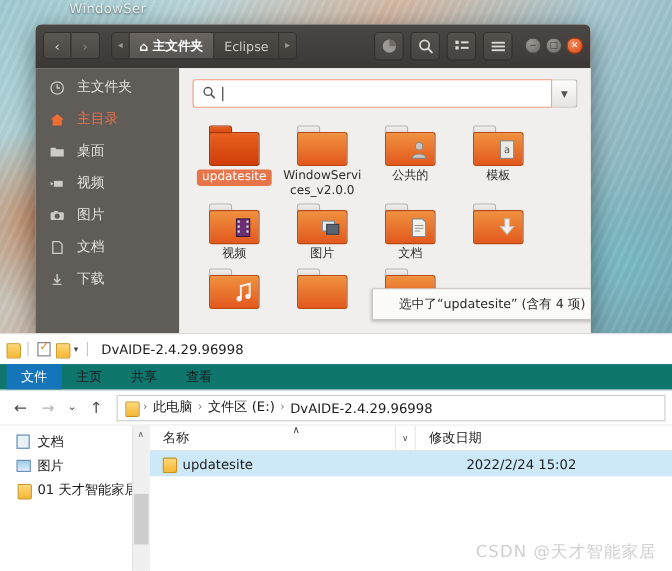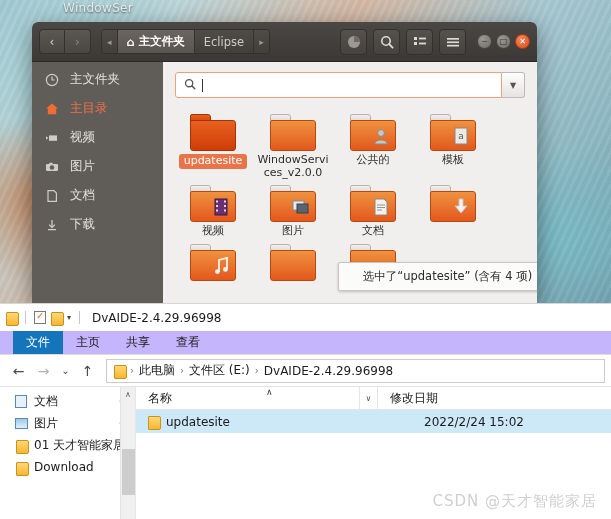--- a/index.html
+++ b/index.html
@@ -157,22 +157,22 @@
   .qa-sep{ width:1px; height:13px; background:#c6c6c6; margin:0 3px; }
   .wfolder{ width:11px;height:13px;position:relative; }
   .wfolder::before{ content:""; position:absolute; left:0;top:1px;width:11px;height:12px;
     background:linear-gradient(#ffd777,#f5b731); border:1px solid #c89318; border-radius:1px 2px 2px 1px; }
   .qa-props{ width:12px;height:13px; background:#fff; border:1px solid #7a7a7a; position:relative;}
   .qa-props::after{ content:"✓"; position:absolute; left:1px; top:-2px; font-size:10px; color:#e07b1a; }
   .qa-caret{ font-size:8px; color:#444; }
   .title-text{ margin-left:4px; }
 
   .ribbon-tabs{
-    height:24px; display:flex; align-items:stretch; background:#c4b5fd;
-    border-bottom:1px solid #dcdcdc; padding-left:13px; font-size:12px;
+    height:24px; display:flex; align-items:stretch; background:#0f766e;
+    border-bottom:1px solid #dcdcdc; padding-left:6px; font-size:12px;
   }
   .rtab{ padding:0 13px; display:flex; align-items:center; color:#1b1b1b; cursor:pointer; }
   .rtab.file{ background:#1475bb; color:#fff; font-weight:normal; }
 
   .addrbar{
     height:32px; display:flex; align-items:center; gap:0; padding:0 6px;
     background:#fff; border-bottom:1px solid #e3e3e3;
   }
   .navarrow{ width:25px;height:24px; display:flex;align-items:center;justify-content:center;
              font-size:14px; color:#4a4a4a; cursor:pointer;}
@@ -303,20 +303,28 @@
         </span>
         <span>主文件夹</span>
       </div>
       <div class="side-item sel">
         <span class="side-ico">
           <svg width="14" height="14" viewBox="0 0 14 14">
               <path d="M7 1.6 L13 6.6 H11.2 V12.2 H2.8 V6.6 H1 Z" fill="#ef6c34"></path>
             </svg>
         </span>
         <span>主目录</span>
+      </div>
+      <div class="side-item">
+        <span class="side-ico">
+          <svg width="14" height="14" viewBox="0 0 14 14">
+              <path d="M1 3.4 H5.4 L6.4 4.6 H13 V11.2 H1 Z" fill="#cfcbc6"></path>
+            </svg>
+        </span>
+        <span>桌面</span>
       </div>
       <div class="side-item">
         <span class="side-ico">
           <svg width="14" height="14" viewBox="0 0 14 14">
               <rect x="4" y="4.4" width="8" height="5.4" fill="#cfcbc6"></rect>
               <path d="M1 5.2 L3.4 7 L1 8.8 Z" fill="#cfcbc6"></path>
             </svg>
         </span>
         <span>视频</span>
       </div>
@@ -566,26 +574,20 @@
           </span>
         <span>图片</span>
         <span class="pin">✐</span>
       </div>
       <div class="np-item">
         <span class="np-ico">
             <span class="wfolder"></span>
           </span>
         <span>01 天才智能家居</span>
       </div>
-      <div class="np-item">
-        <span class="np-ico">
-            <span class="wfolder"></span>
-          </span>
-        <span>Download</span>
-      </div>
 
       <div class="npscroll">
         <div class="up">∧</div>
         <div class="thumb"></div>
       </div>
     </div>
 
     <div class="listpane">
       <div class="colhead">
         <div class="col name">

